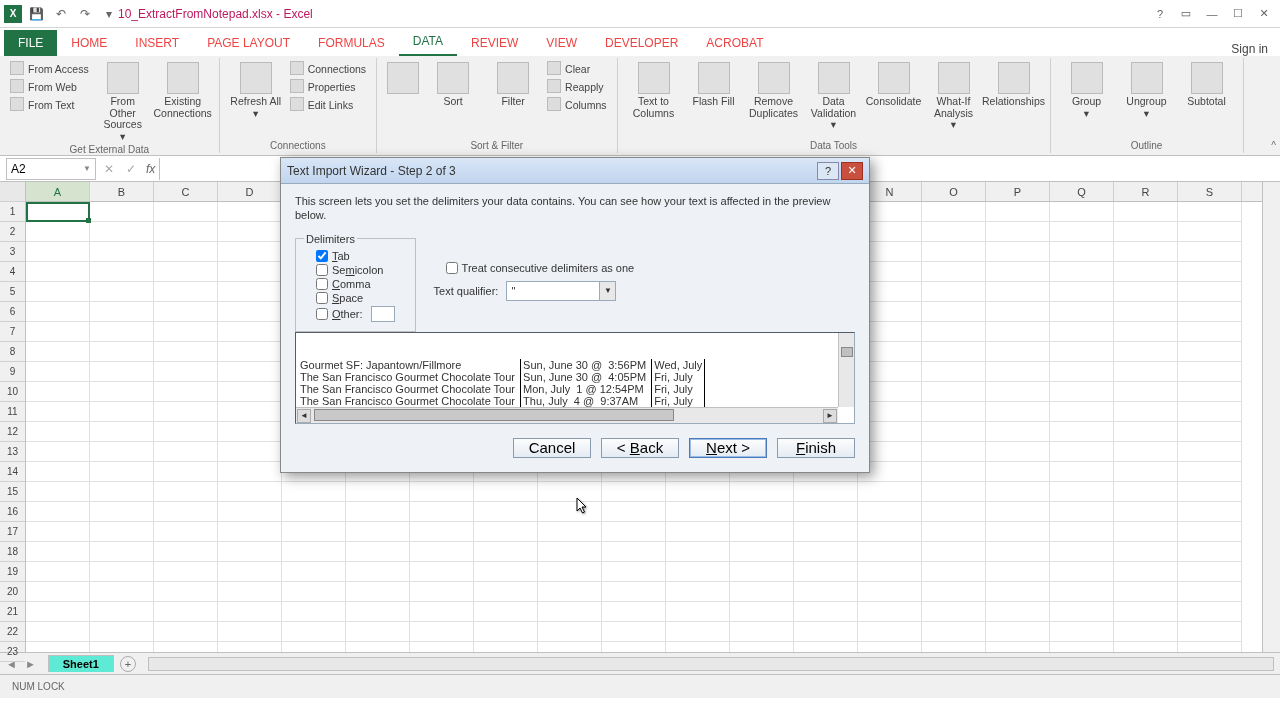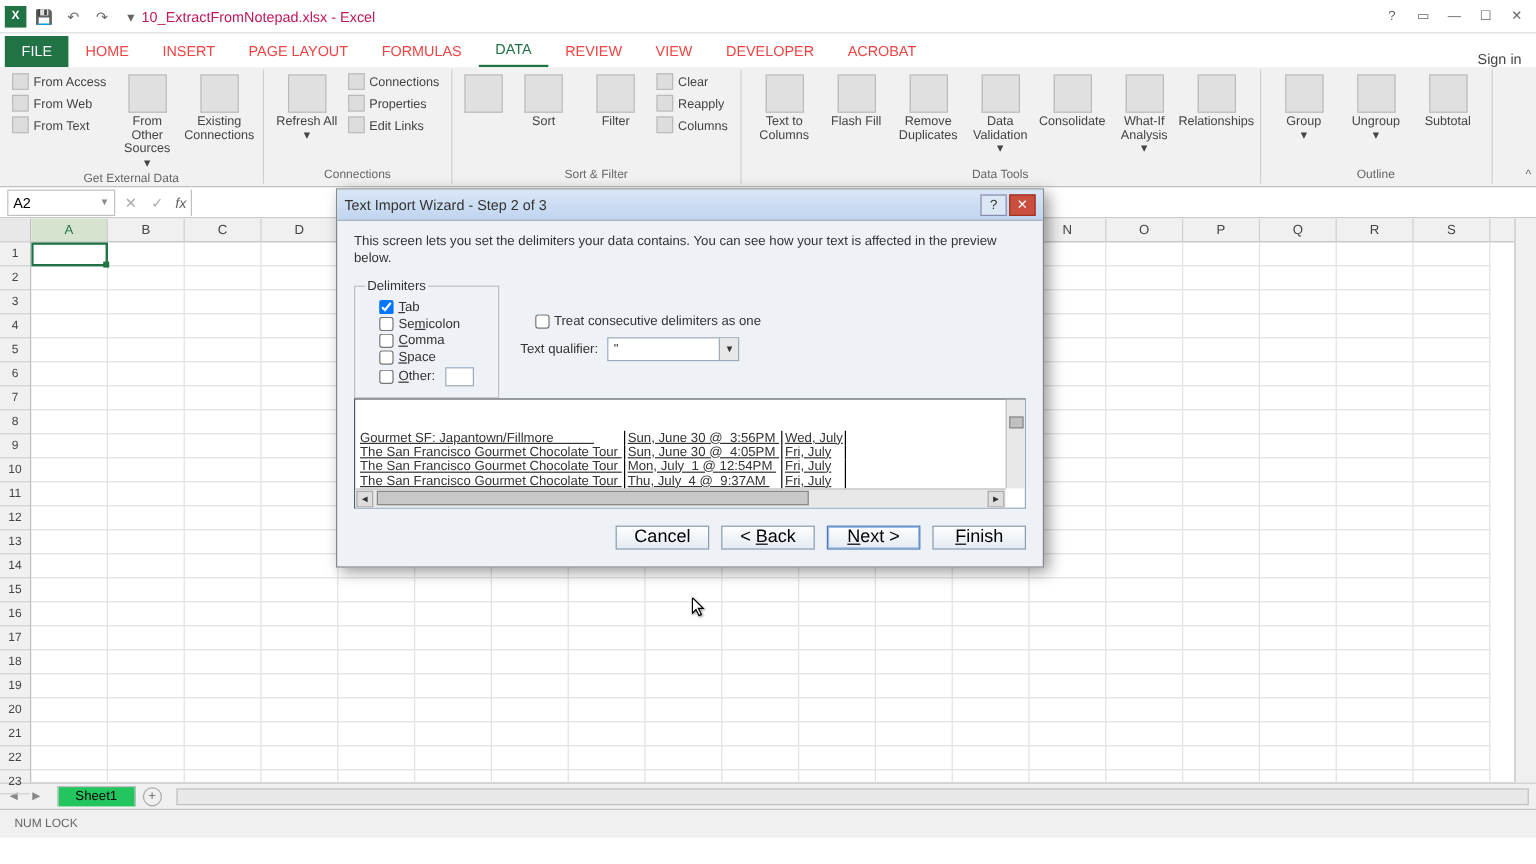--- a/index.html
+++ b/index.html
@@ -53,21 +53,21 @@
 .grid-cells { position: relative; }
 .grid-row { height: 20px; display: flex; }
 .cell { width: 64px; height: 20px; border-right: 1px solid #e0e0e0; border-bottom: 1px solid #e0e0e0; }
 .selected-cell { position: absolute; border: 2px solid #217346; background: #fff; }
 .selected-cell::after { content: ''; position: absolute; right: -3px; bottom: -3px; width: 5px; height: 5px; background: #217346; }
 .vscroll { width: 18px; background: #f0f0f0; border-left: 1px solid #c0c0c0; }
 
 
 .sheet-bar { height: 22px; display: flex; align-items: center; border-top: 1px solid #c0c0c0; background: #f0f0f0; font-size: 11px; padding: 0 6px; }
 .sheet-nav { display: flex; gap: 8px; color: #888; margin-right: 12px; }
-.sheet-tab { background: #22c55e; border: 1px solid #c0c0c0; border-bottom: none; padding: 2px 14px; font-weight: normal; }
+.sheet-tab { background: #5eead4; border: 1px solid #c0c0c0; border-bottom: none; padding: 2px 14px; font-weight: bold; }
 .sheet-add { margin-left: 6px; width: 16px; height: 16px; border: 1px solid #aaa; border-radius: 50%; display: flex; align-items: center; justify-content: center; color: #666; }
 .hscroll { flex: 1; margin-left: 12px; height: 14px; background: #e8e8e8; border: 1px solid #c0c0c0; position: relative; }
 
 
 .statusbar { height: 24px; background: #f0f0f0; border-top: 1px solid #c0c0c0; display: flex; align-items: center; padding: 0 12px; font-size: 10px; color: #666; }
 
 
 .dialog-overlay { position: absolute; left: 0; top: 0; width: 1280px; height: 720px; }
 .dialog { position: absolute; left: 280px; top: 157px; width: 590px; background: #eef1f5; border: 1px solid #888; box-shadow: 4px 4px 12px rgba(0,0,0,0.4); }
 .dialog-title { height: 26px; background: linear-gradient(#d9e6f7, #c0d5ef); display: flex; align-items: center; padding: 0 6px; font-size: 12px; color: #333; border-bottom: 1px solid #9ab; }
@@ -85,21 +85,21 @@
 .delim-right { float: left; padding-top: 28px; }
 .tq-row { display: flex; align-items: center; gap: 8px; margin-top: 6px; }
 .tq-select { width: 110px; height: 20px; border: 1px solid #9ab; background: #fff; display: flex; align-items: center; padding: 0 4px; position: relative; }
 .tq-select .arrow { position: absolute; right: 0; top: 0; width: 16px; height: 100%; border-left: 1px solid #9ab; background: #e8e8e8; display: flex; align-items: center; justify-content: center; font-size: 8px; }
 .clearfix { clear: both; }
 
 .preview-label { margin-top: 60px; margin-bottom: 4px; }
 .preview-box { border: 1px inset #9ab; background: #fff; height: 92px; position: relative; font-family: "Courier New", monospace; font-size: 11px; overflow: hidden; }
 .preview-content { position: absolute; left: 2px; top: 2px; white-space: pre; }
 .preview-content table { border-collapse: collapse; }
-.preview-content td { border-right: 1px solid #000; padding: 0 2px; vertical-align: top; white-space: pre; text-decoration: underline; }
+.preview-content td { border-right: 1px solid #000; padding: 0 2px; vertical-align: top; white-space: pre; }
 .preview-vscroll { position: absolute; right: 0; top: 0; width: 16px; height: calc(100% - 16px); background: #e8e8e8; border-left: 1px solid #c0c0c0; }
 .preview-vscroll .thumb { position: absolute; top: 14px; width: 12px; left: 2px; height: 10px; background: #c0c0c0; border: 1px solid #888; }
 .preview-hscroll { position: absolute; left: 0; bottom: 0; height: 16px; width: calc(100% - 16px); background: #e8e8e8; border-top: 1px solid #c0c0c0; }
 .preview-hscroll .lbtn, .preview-hscroll .rbtn { position: absolute; width: 14px; height: 14px; top: 1px; background: #ddd; border: 1px solid #aaa; font-size: 8px; display: flex; align-items: center; justify-content: center; }
 .preview-hscroll .lbtn { left: 1px; } .preview-hscroll .rbtn { right: 1px; }
 .preview-hscroll .hthumb { position: absolute; left: 18px; top: 1px; height: 12px; width: 360px; background: #c8c8c8; border: 1px solid #888; }
 
 .dialog-buttons { display: flex; justify-content: flex-end; gap: 10px; margin-top: 14px; }
 .dlg-btn { min-width: 78px; height: 20px; border: 1px solid #8a9bb0; background: linear-gradient(#fdfdfd,#e4ebf3); font-size: 15px; cursor: pointer; }
 .dlg-btn.default { border: 1px solid #4a78b8; box-shadow: 0 0 0 1px #9cbce8 inset; }

